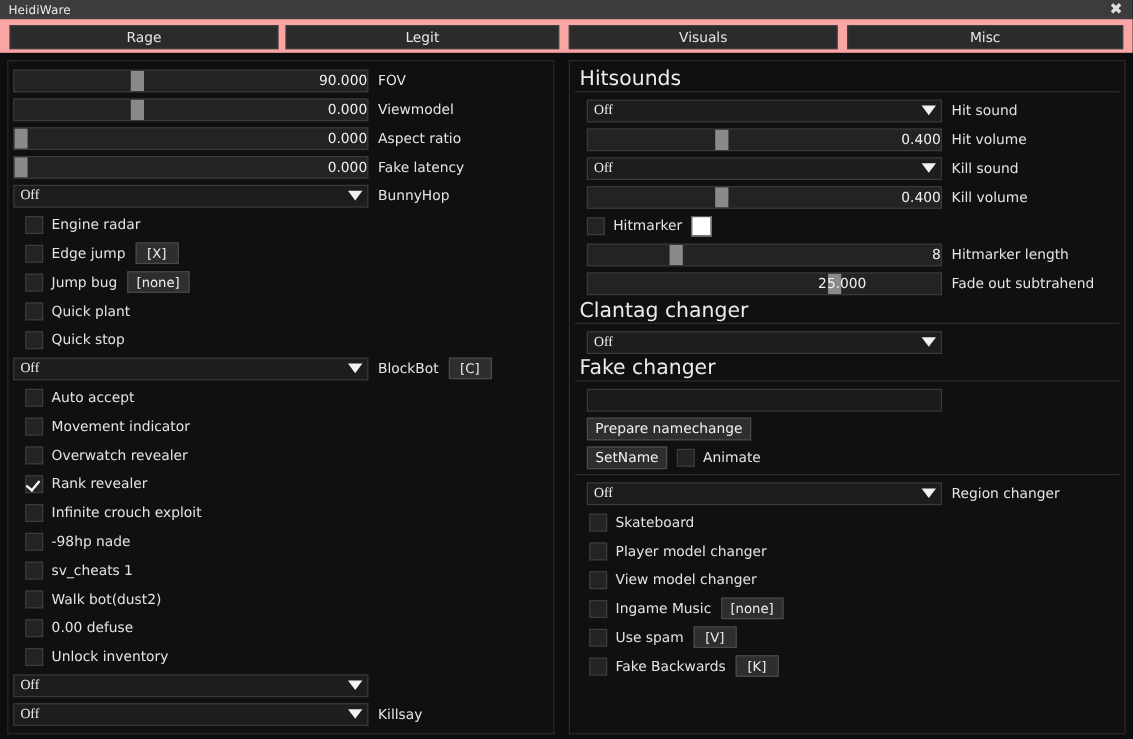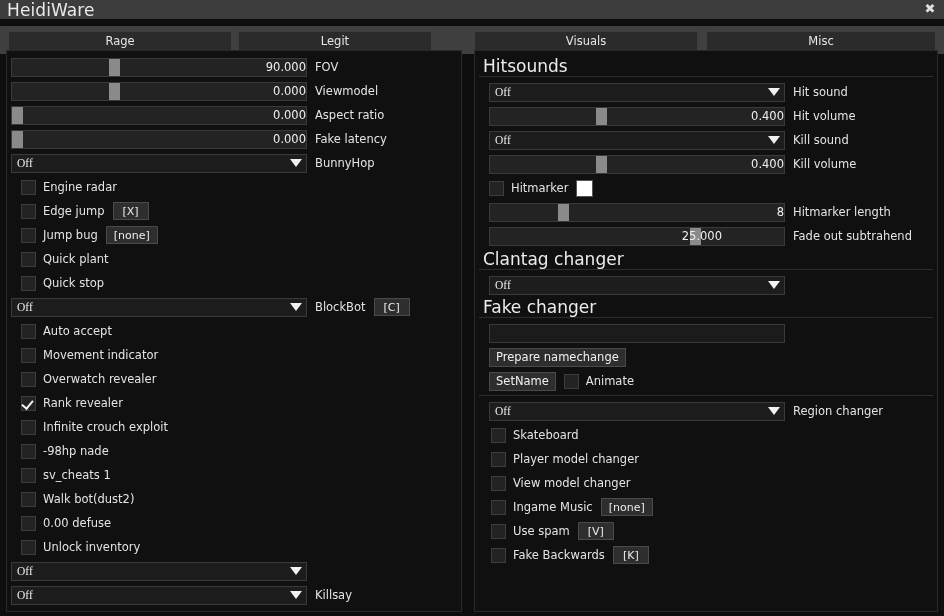--- a/index.html
+++ b/index.html
@@ -11,44 +11,44 @@
   }
   #app { position: relative; width: 944px; height: 616px; background: #0e0e0e; }
 
   
   .titlebar {
     position: absolute; left: 0; top: 0; width: 944px; height: 19px;
     background: #3c3c3c;
     display: flex; align-items: center;
   }
   .titlebar .tb-title {
-    font-size: 17px; color: #e8e8e8; padding-left: 7px; letter-spacing: .1px;
+    font-size: 10px; color: #e8e8e8; padding-left: 7px; letter-spacing: .1px;
   }
   .titlebar .tb-close {
     position: absolute; right: 6px; top: 1px;
     width: 16px; height: 16px; color: #e0e0e0;
     font-size: 13px; line-height: 16px; text-align: center;
     cursor: pointer;
   }
 
   
   .tabbar {
-    position: absolute; left: 0; top: 26px; width: 944px; height: 28px;
-    background: #404040;
+    position: absolute; left: 0; top: 16px; width: 944px; height: 28px;
+    background: #fca5a5;
   }
   .tab {
     position: absolute; top: 5px; height: 20px;
     background: #2b2b2b;
     border: 1px solid #3e3e3e;
     color: #e6e6e6; font-size: 11.5px;
     display: flex; align-items: center; justify-content: center;
     cursor: pointer;
   }
   .tab.t0 { left: 8px;   width: 224px; }
-  .tab.t1 { left: 238px; width: 194px; }
+  .tab.t1 { left: 238px; width: 228px; }
   .tab.t2 { left: 474px; width: 224px; }
   .tab.t3 { left: 706px; width: 230px; }
 
   
   .panel {
     position: absolute;
     background: #101010;
     border: 1px solid #2a2a2a;
   }
   .panel.left  { left: 6px;   top: 50px; width: 456px; height: 562px; }

